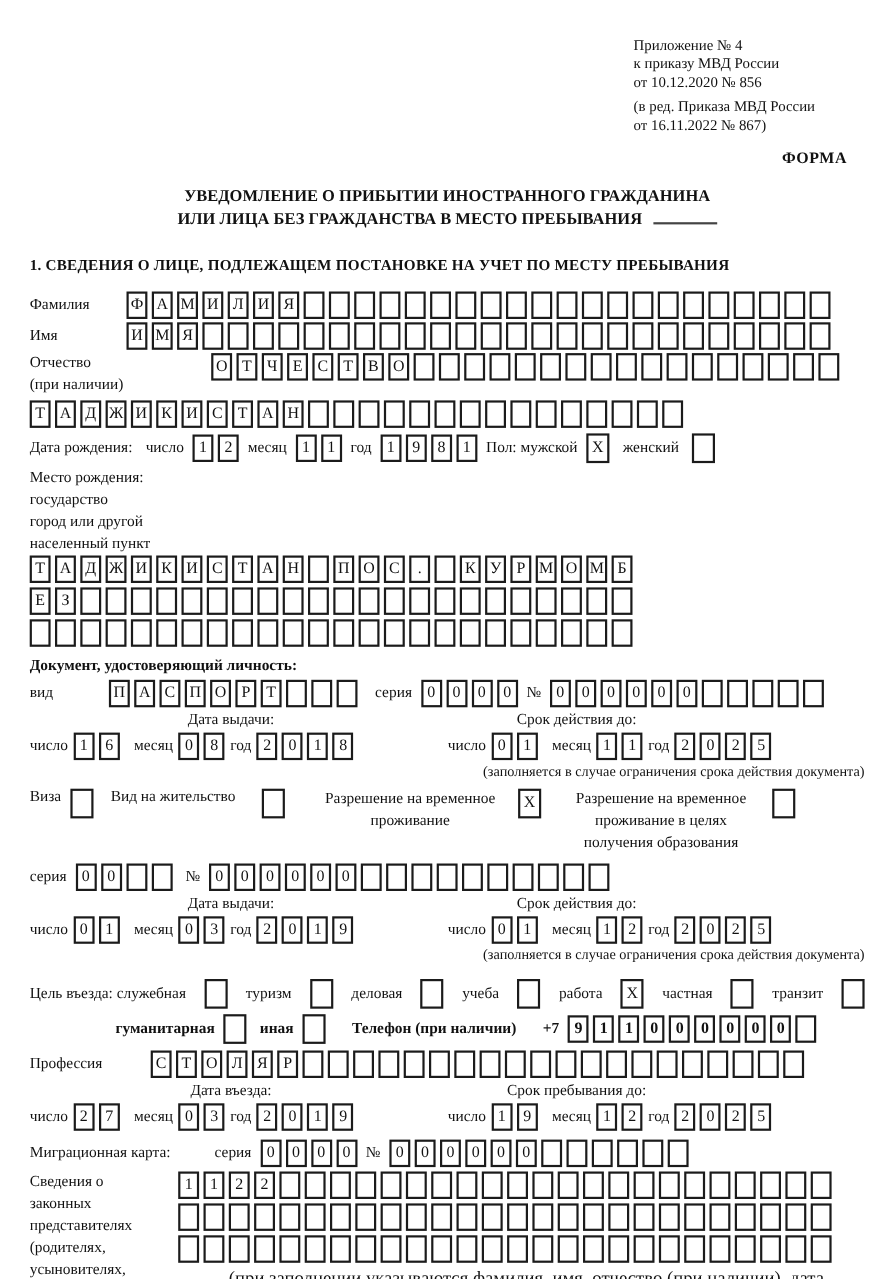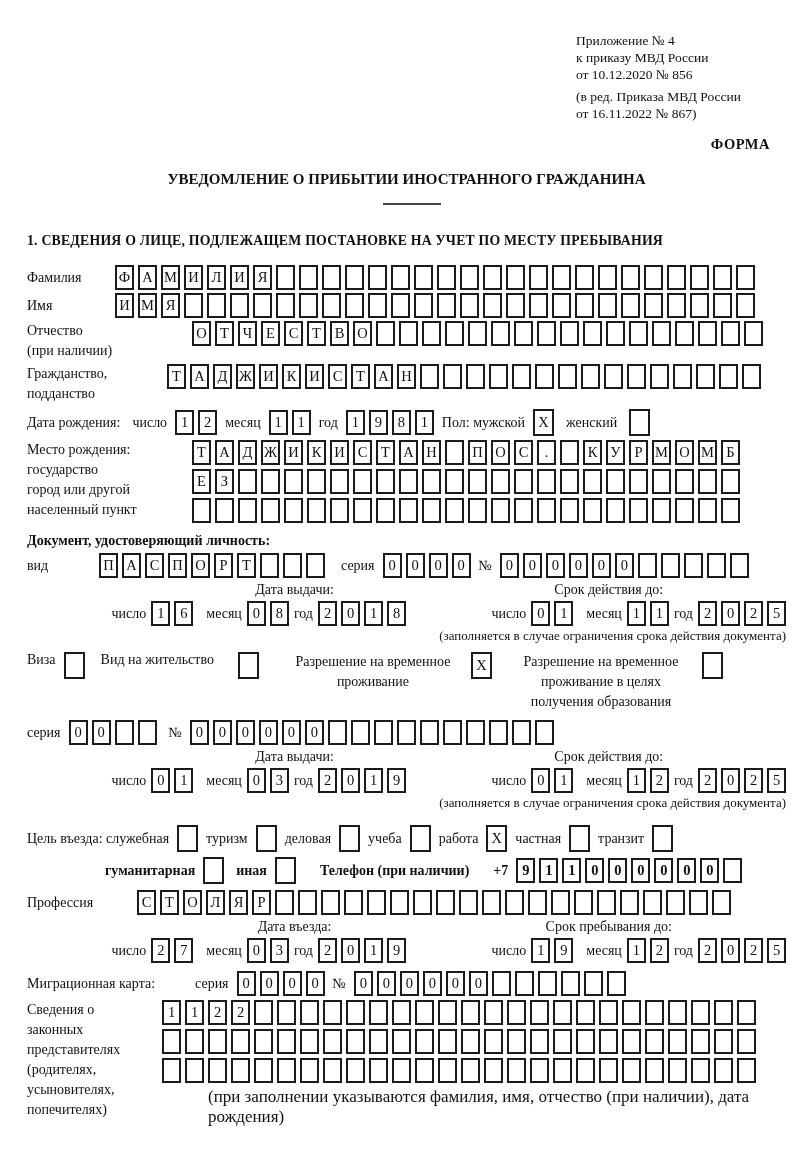--- a/index.html
+++ b/index.html
@@ -44,21 +44,21 @@
 
   .w88 { width:88px; } .w165 { width:165px; } .w140 { width:140px; }
   .w110 { width:110px; } .w72 { width:72px; } .w135 { width:135px; }
 
   .gap8 { margin-left:8px; } .gap12 { margin-left:12px; } .gap16 { margin-left:16px; }
   .gap24 { margin-left:24px; } .gap40 { margin-left:40px; }
 
   .center-b { font-weight:bold; font-size:14px; margin:6px 40px 4px 0; }
 
   
-  .dategrid { display:flex; margin-top:4px;justify-content:flex-end; }
+  .dategrid { display:flex; margin-top:4px; }
   .dg { }
   .dg-left { width:336px; }
   .dg-right { margin-left:44px; }
   .dghead { text-align:center; margin-bottom:3px; }
   .dg-left .dghead { padding-left:30px; }
   .dg-right .dghead { padding-right:60px; }
   .dgline { display:flex; align-items:center; gap:5px; }
   .noterow { text-align:right; font-size:13px; margin:2px 0 6px 0; }
 
   .plain { margin-top:6px; line-height:21px; }
@@ -76,21 +76,21 @@
     <div>Приложение № 4</div>
     <div>к приказу МВД России</div>
     <div>от 10.12.2020 № 856</div>
     <div class="g2">(в ред. Приказа МВД России</div>
     <div>от 16.11.2022 № 867)</div>
   </div>
   <div class="forma">ФОРМА</div>
 
   <div class="title">
     <div>УВЕДОМЛЕНИЕ О ПРИБЫТИИ ИНОСТРАННОГО ГРАЖДАНИНА</div>
-    <div><span class="blank-ul"></span></div>
+    <div><span>ИЛИ ЛИЦА БЕЗ ГРАЖДАНСТВА В МЕСТО ПРЕБЫВАНИЯ</span><span class="blank-ul"></span></div>
   </div>
 
   <div class="sec">1. СВЕДЕНИЯ О ЛИЦЕ, ПОДЛЕЖАЩЕМ ПОСТАНОВКЕ НА УЧЕТ ПО МЕСТУ ПРЕБЫВАНИЯ</div>
 
   <div class="form">
 
     <div class="frow">
       <span class="lbl w88">Фамилия</span>
       <span class="cells">
           <span class="cell">Ф</span>
@@ -186,24 +186,20 @@
           <span class="cell"></span>
           <span class="cell"></span>
           <span class="cell"></span>
           <span class="cell"></span>
           <span class="cell"></span>
           <span class="cell"></span>
         </span>
     </div>
 
     <div class="frow frow-top">
-      <span class="lblcol w140">
-        <div>Гражданство,</div>
-        <div>подданство</div>
-      </span>
       <span class="cells">
           <span class="cell">Т</span>
           <span class="cell">А</span>
           <span class="cell">Д</span>
           <span class="cell">Ж</span>
           <span class="cell">И</span>
           <span class="cell">К</span>
           <span class="cell">И</span>
           <span class="cell">С</span>
           <span class="cell">Т</span>
@@ -249,21 +245,21 @@
       <span class="lbl gap8">Пол: мужской</span>
       <span class="cells cb gap8">
           <span class="cell">X</span>
         </span>
       <span class="lbl gap12">женский</span>
       <span class="cells cb gap12">
           <span class="cell"></span>
         </span>
     </div>
 
-    <div class="frow frow-top" style="margin-top:4px;">
+    <div class="frow frow-top" style="margin-top:4px;flex-direction:column;">
       <span class="lblcol w165">
         <div>Место рождения:</div>
         <div>государство</div>
         <div>город или другой</div>
         <div>населенный пункт</div>
       </span>
       <span class="stackrows">
         <span class="cells">
             <span class="cell">Т</span>
             <span class="cell">А</span>
@@ -529,21 +525,21 @@
               <span class="cell">2</span>
               <span class="cell">0</span>
               <span class="cell">2</span>
               <span class="cell">5</span>
             </span>
         </div>
       </div>
     </div>
     <div class="noterow">(заполняется в случае ограничения срока действия документа)</div>
 
-    <div class="frow" style="margin-top:14px;">
+    <div class="frow" style="margin-top:14px;justify-content:space-between;">
       <span class="lbl">Цель въезда: служебная</span>
       <span class="cells cb gap8">
           <span class="cell"></span>
         </span>
       <span class="lbl gap8">туризм</span>
       <span class="cells cb gap8">
           <span class="cell"></span>
         </span>
       <span class="lbl gap8">деловая</span>
       <span class="cells cb gap8">

